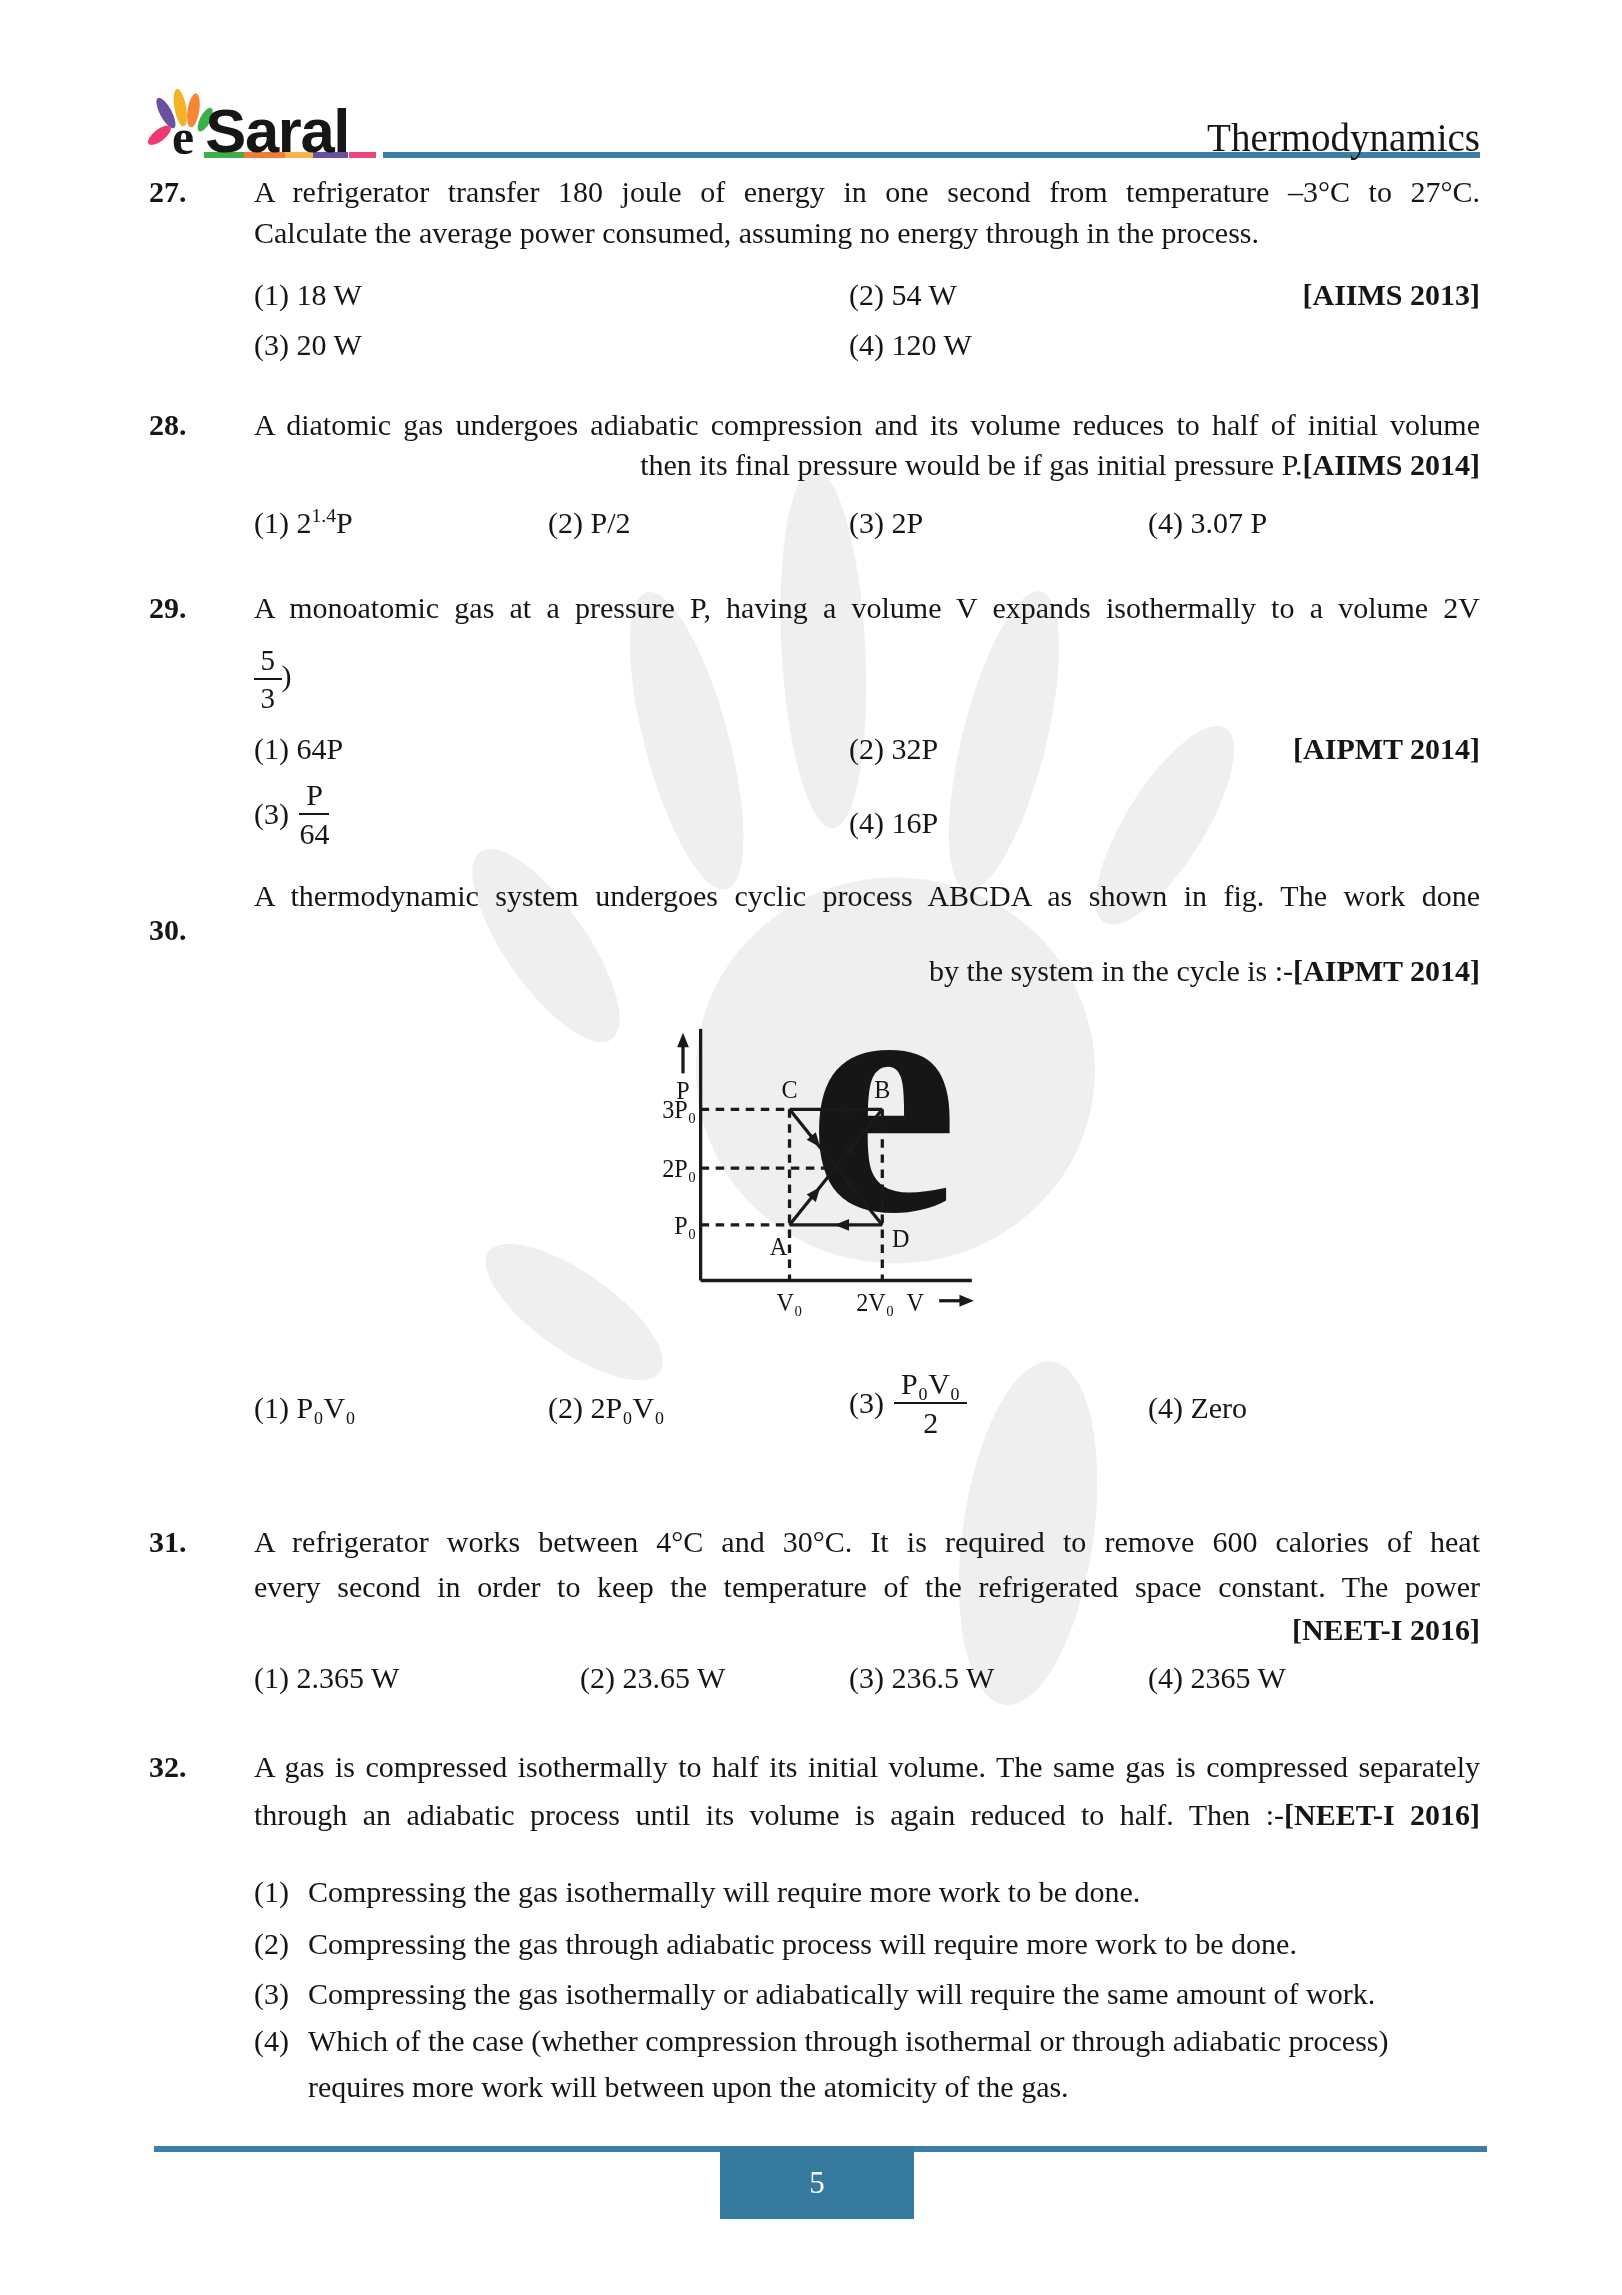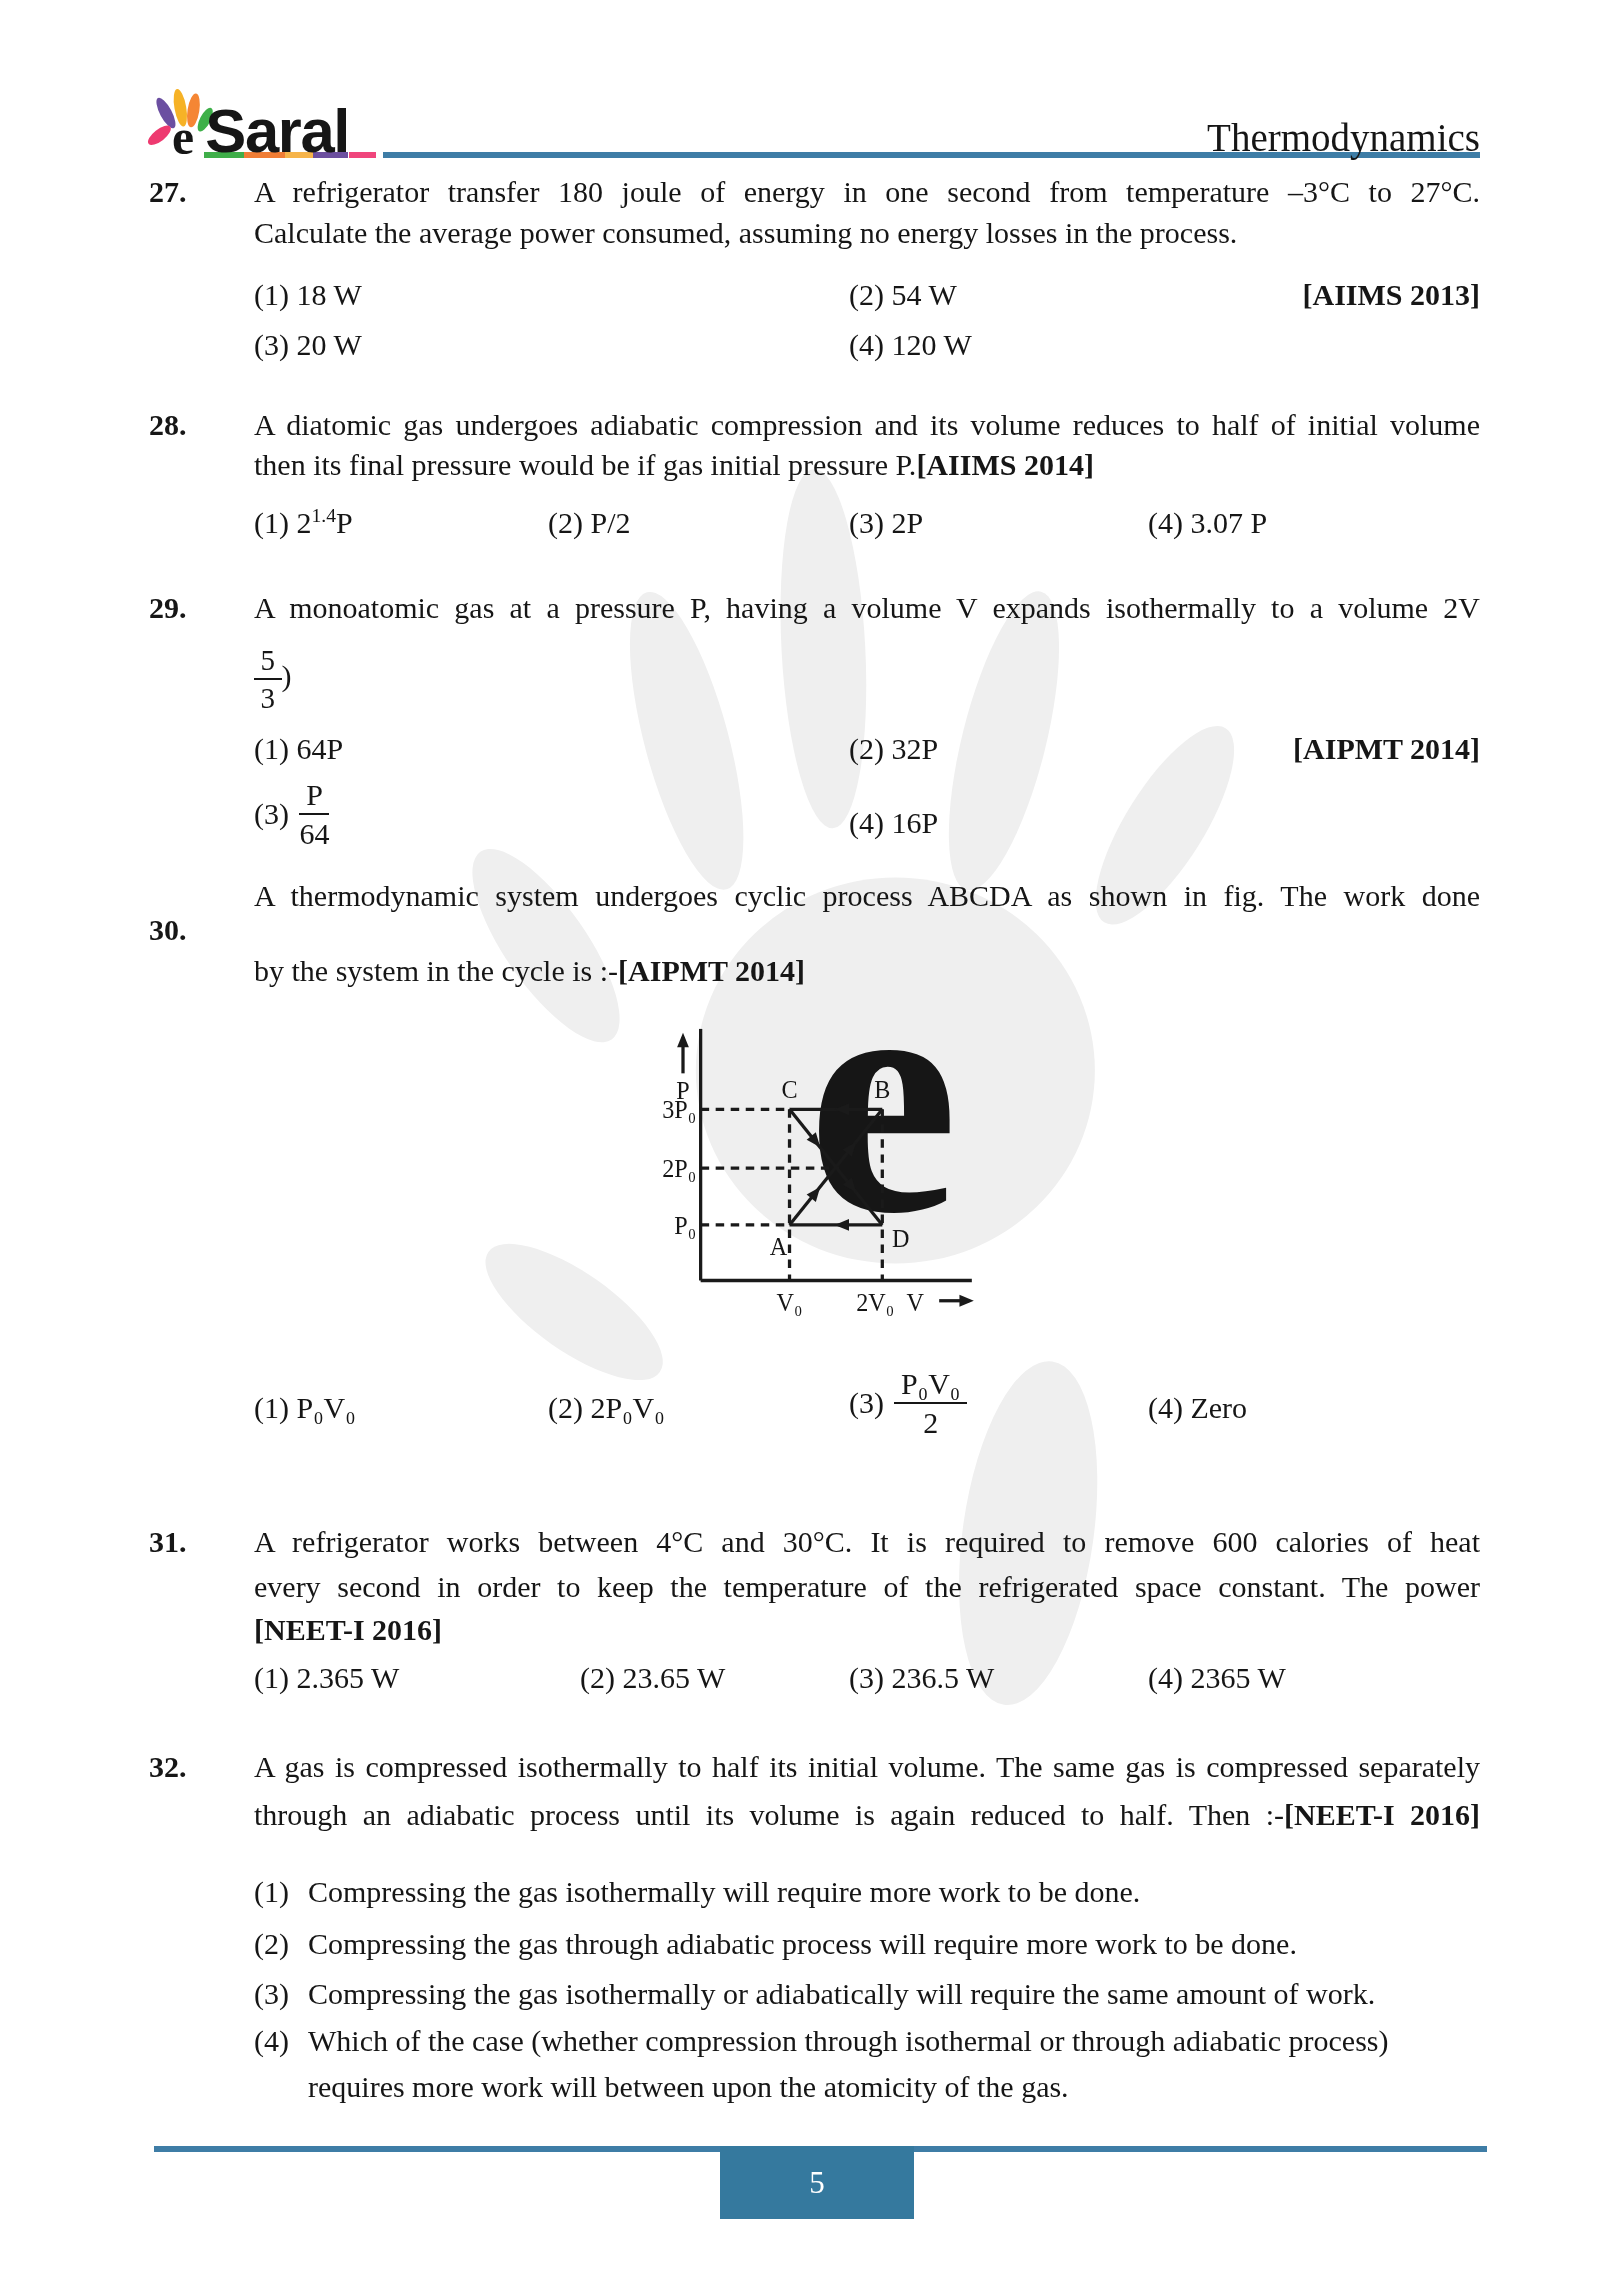--- a/index.html
+++ b/index.html
@@ -5,21 +5,21 @@
   * { margin:0; padding:0; box-sizing:border-box; }
   html,body { background:#ffffff; }
   body {
     width:1622px; height:2295px; position:relative; overflow:hidden;
     font-family:"Liberation Serif", serif; color:#161616;
   }
   .abs { position:absolute; }
   .q  { font-size:30px; line-height:38px; }
   .w  { width:1226px; }
   .just { text-align:justify; text-align-last:justify; }
-  .row { display:flex; justify-content:flex-start; align-items:baseline; }
+  .row { display:flex; justify-content:flex-end; align-items:baseline; }
   .qno { font-weight:bold; }
   .tag { font-weight:bold; white-space:nowrap; }
   .opt { white-space:nowrap; }
   sup { font-size:19.6px; line-height:0; vertical-align:super; }
   .frac { display:inline-block; vertical-align:middle; text-align:center; line-height:1.05; }
   .frac .n { display:block; border-bottom:2px solid #161616; padding:0 6.5px 2.6px; }
   .frac .d { display:block; padding-top:2.6px; }
   .optfrac { display:inline-flex; align-items:center; gap:10.5px; }
   .rule { background:#3e7da6; }
   .barseg { position:absolute; top:152px; height:5.9px; }
@@ -65,21 +65,21 @@
 
 <div class="barseg" style="left:204px; width:40px; background:#3fae49;"></div>
 <div class="barseg" style="left:244px; width:41px; background:#f07d35;"></div>
 <div class="barseg" style="left:285px; width:28px; background:#f6b44a;"></div>
 <div class="barseg" style="left:313px; width:35px; background:#6c4f9f;"></div>
 <div class="barseg" style="left:349px; width:27px; background:#f0457c;"></div>
 <div class="abs rule" style="left:383px; top:152px; width:1097px; height:5.9px;"></div>
 
 <div class="abs q qno" style="left:149px; top:173px;">27.</div>
 <div class="abs q w just" style="left:254px; top:173px;">A refrigerator transfer 180 joule of energy in one second from temperature –3°C to 27°C.</div>
-<div class="abs q w" style="left:254px; top:214px;">Calculate the average power consumed, assuming no energy losses in the process.</div>
+<div class="abs q w" style="left:254px; top:214px;">Calculate the average power consumed, assuming no energy through in the process.</div>
 <div class="abs q opt" style="left:254px;  top:276px;">(1) 18 W</div>
 <div class="abs q opt" style="left:849px; top:276px;">(2) 54 W</div>
 <div class="abs q tag" style="right:142px; top:276px;">[AIIMS 2013]</div>
 <div class="abs q opt" style="left:254px;  top:326px;">(3) 20 W</div>
 <div class="abs q opt" style="left:849px; top:326px;">(4) 120 W</div>
 
 <div class="abs q qno" style="left:149px; top:406px;">28.</div>
 <div class="abs q w just" style="left:254px; top:406px;">A diatomic gas undergoes adiabatic compression and its volume reduces to half of initial volume</div>
 <div class="abs q w row" style="left:254px; top:446px;">
   <span>then its final pressure would be if gas initial pressure P.</span>

